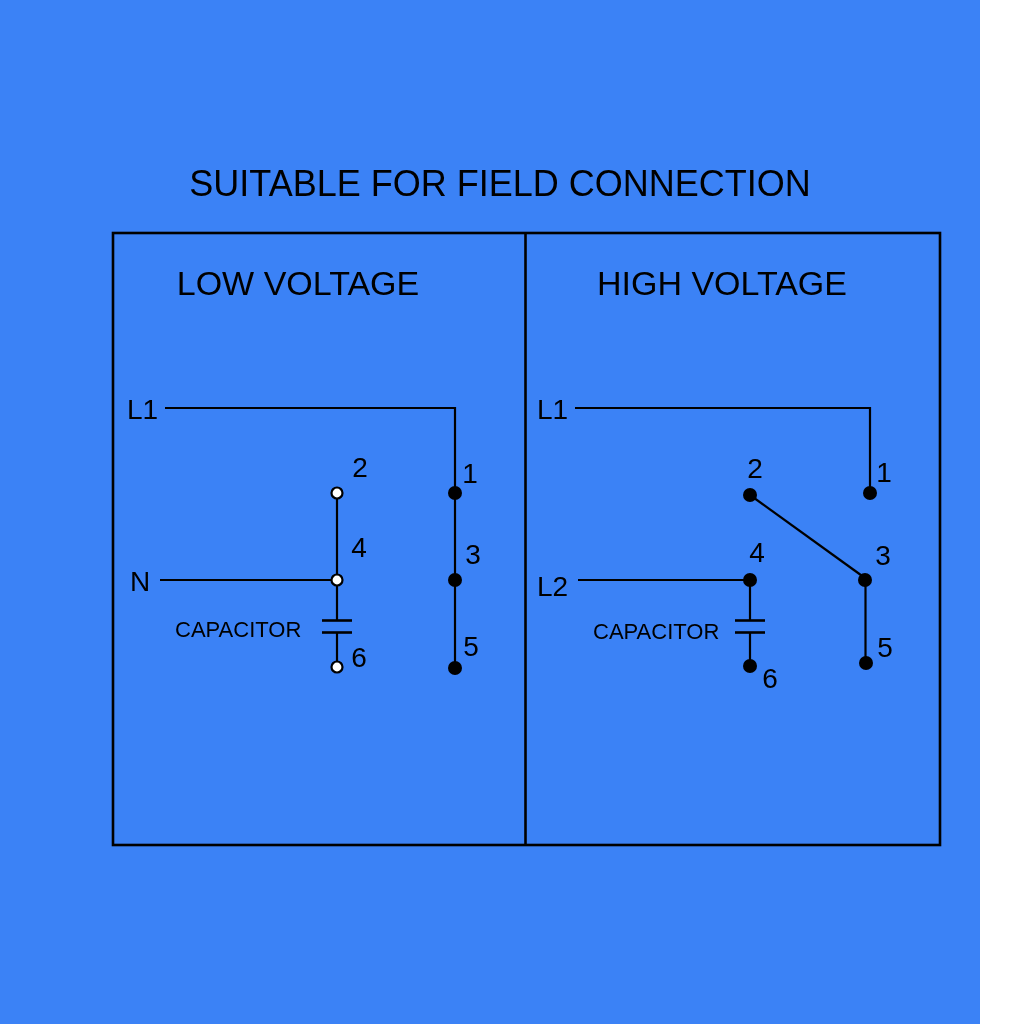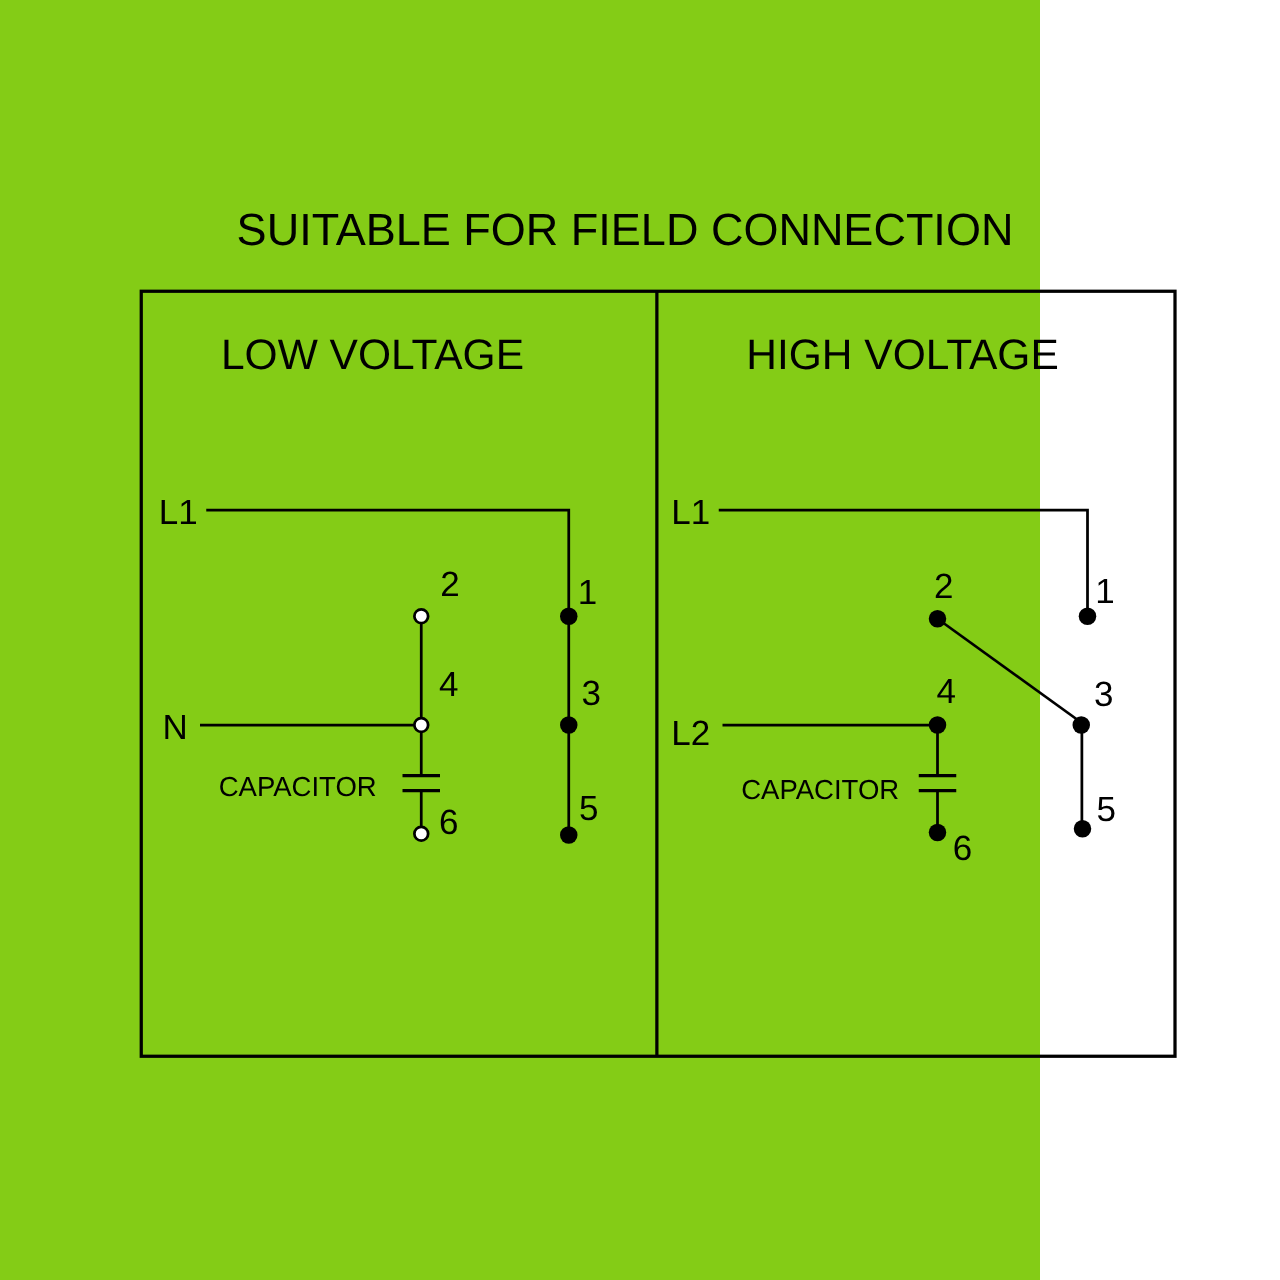--- a/index.html
+++ b/index.html
@@ -2,23 +2,23 @@
 <html><head>
 <meta charset="utf-8">
 <style>
   html, body {
     margin: 0;
     padding: 0;
     background: #ffffff;
   }
   .page {
     position: relative;
-    width: 832px;
+    width: 980px;
     height: 1024px;
-    background: #84cc16;
+    background: #3b82f6;
     font-family: "Liberation Sans", sans-serif;
   }
   svg { display: block; }
   .wire {
     stroke: #000000;
     stroke-width: 2.2;
     fill: none;
     stroke-linecap: butt;
   }
   .plate {

